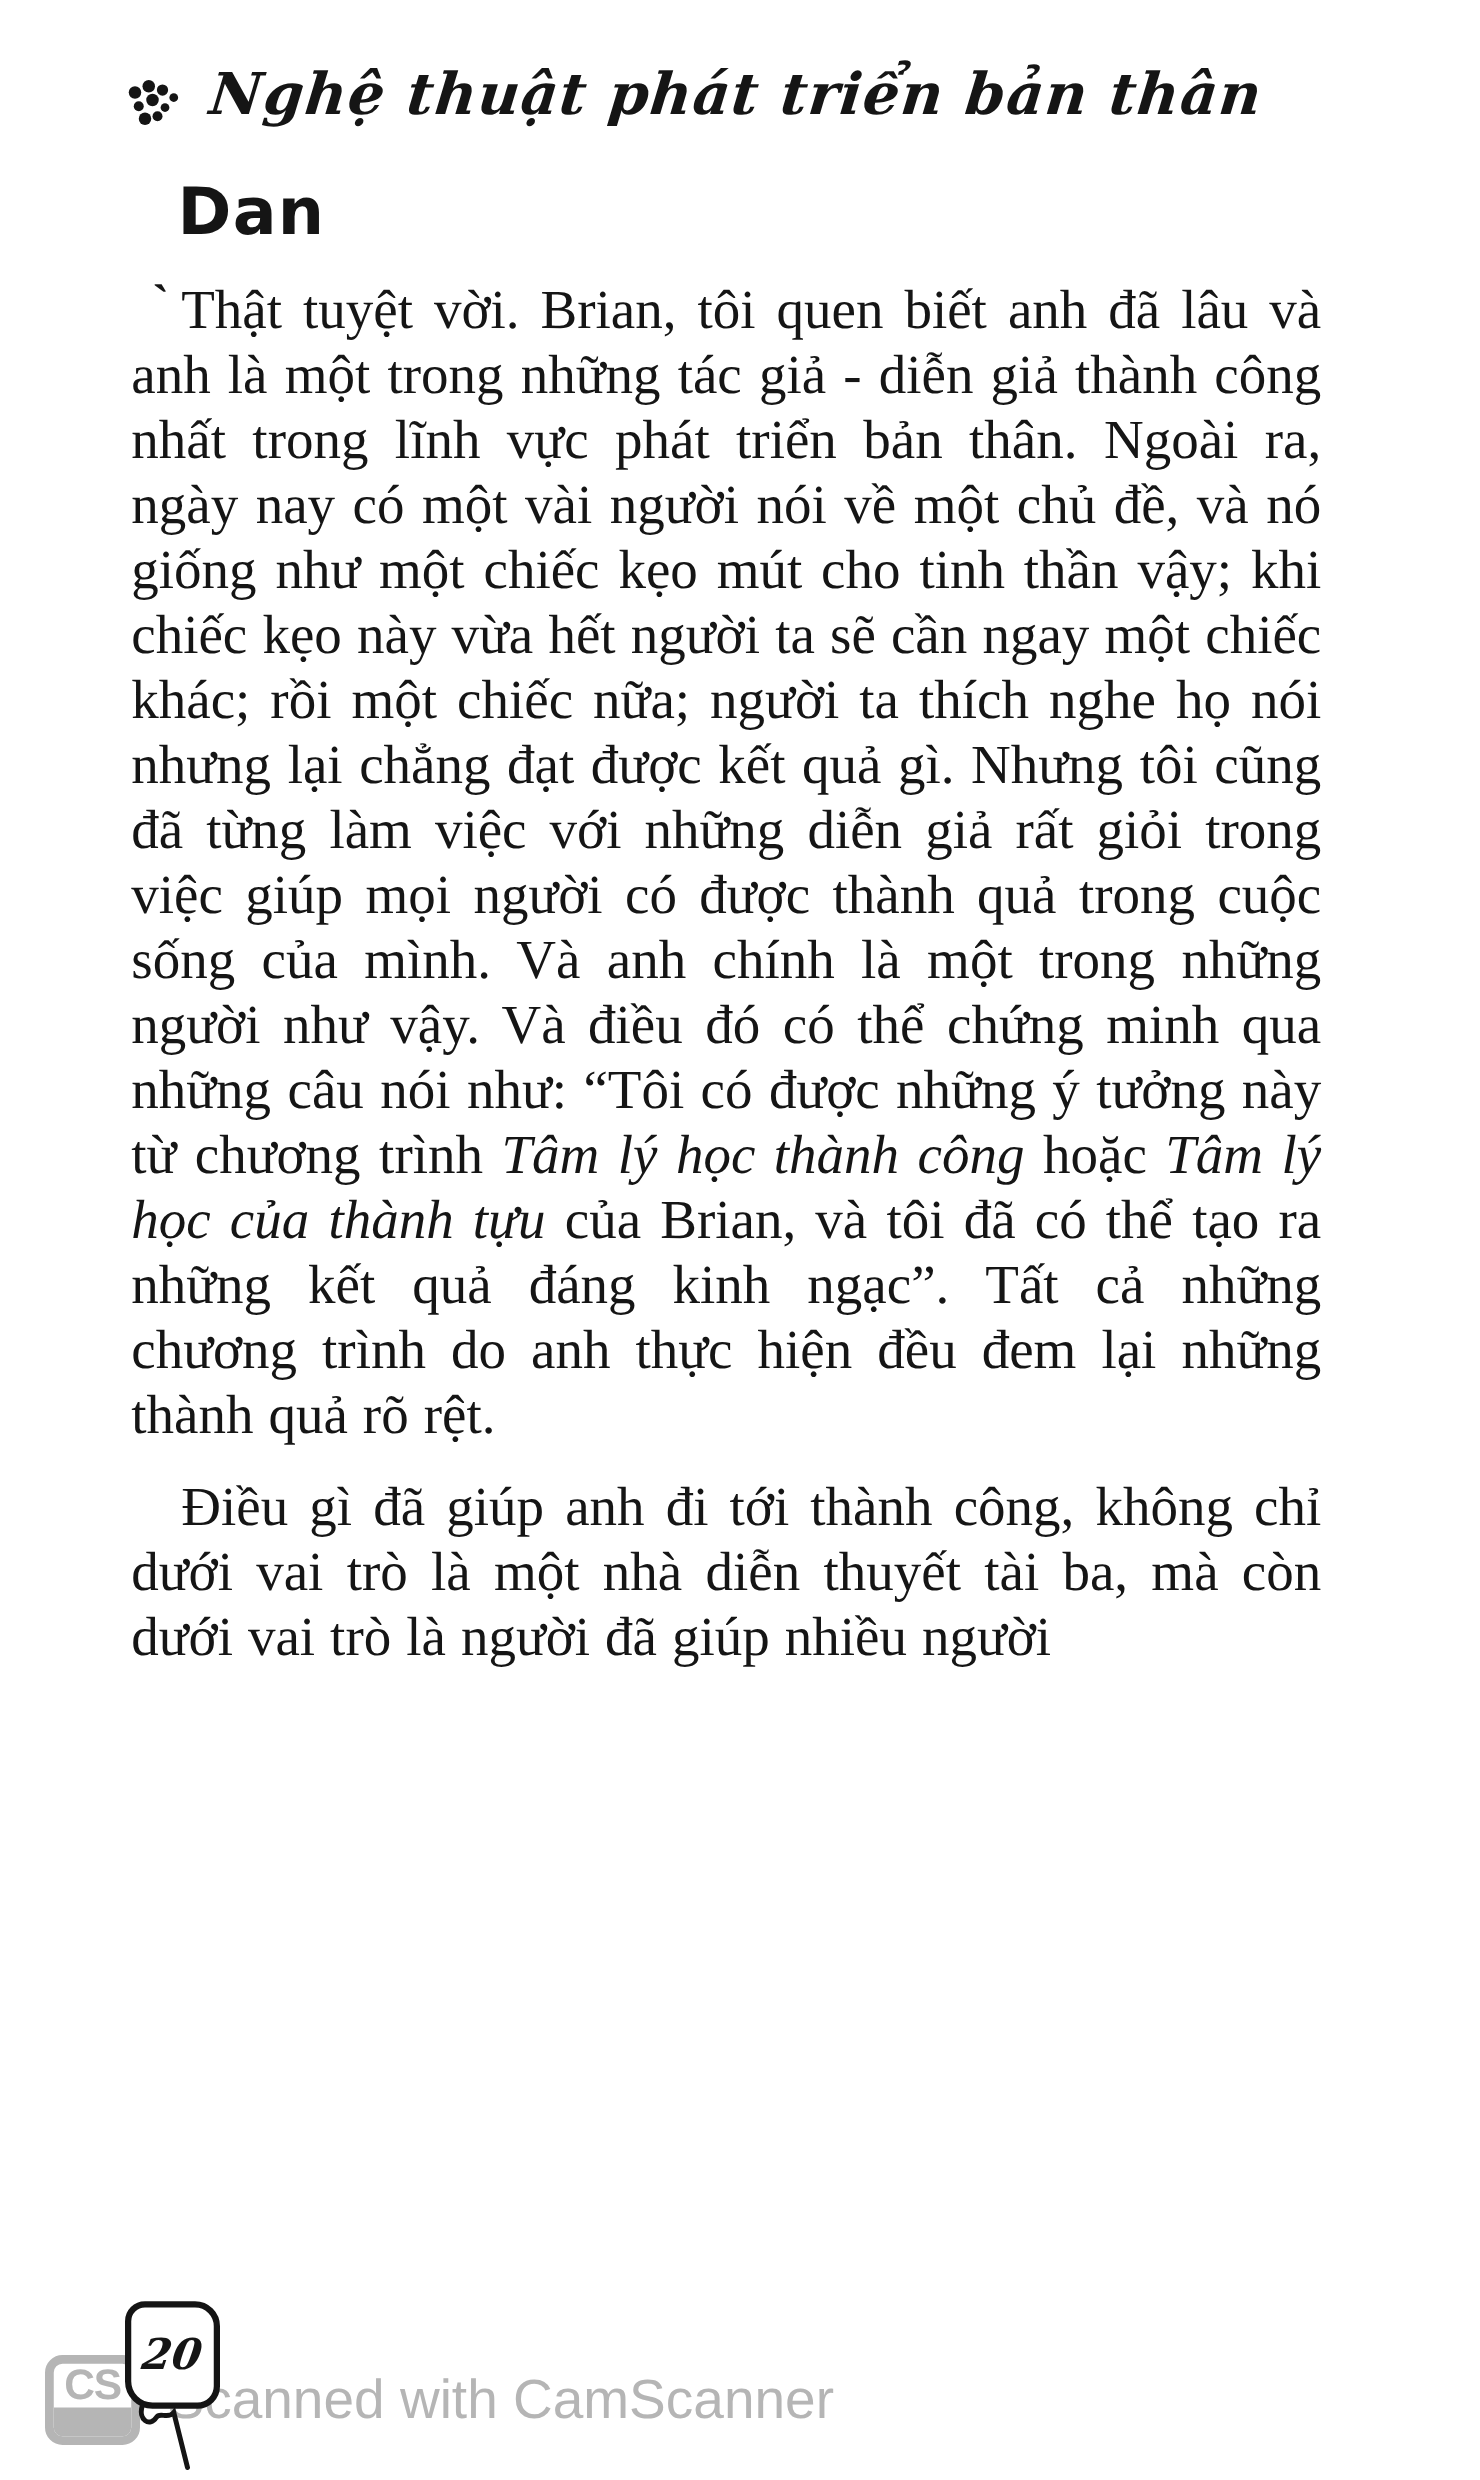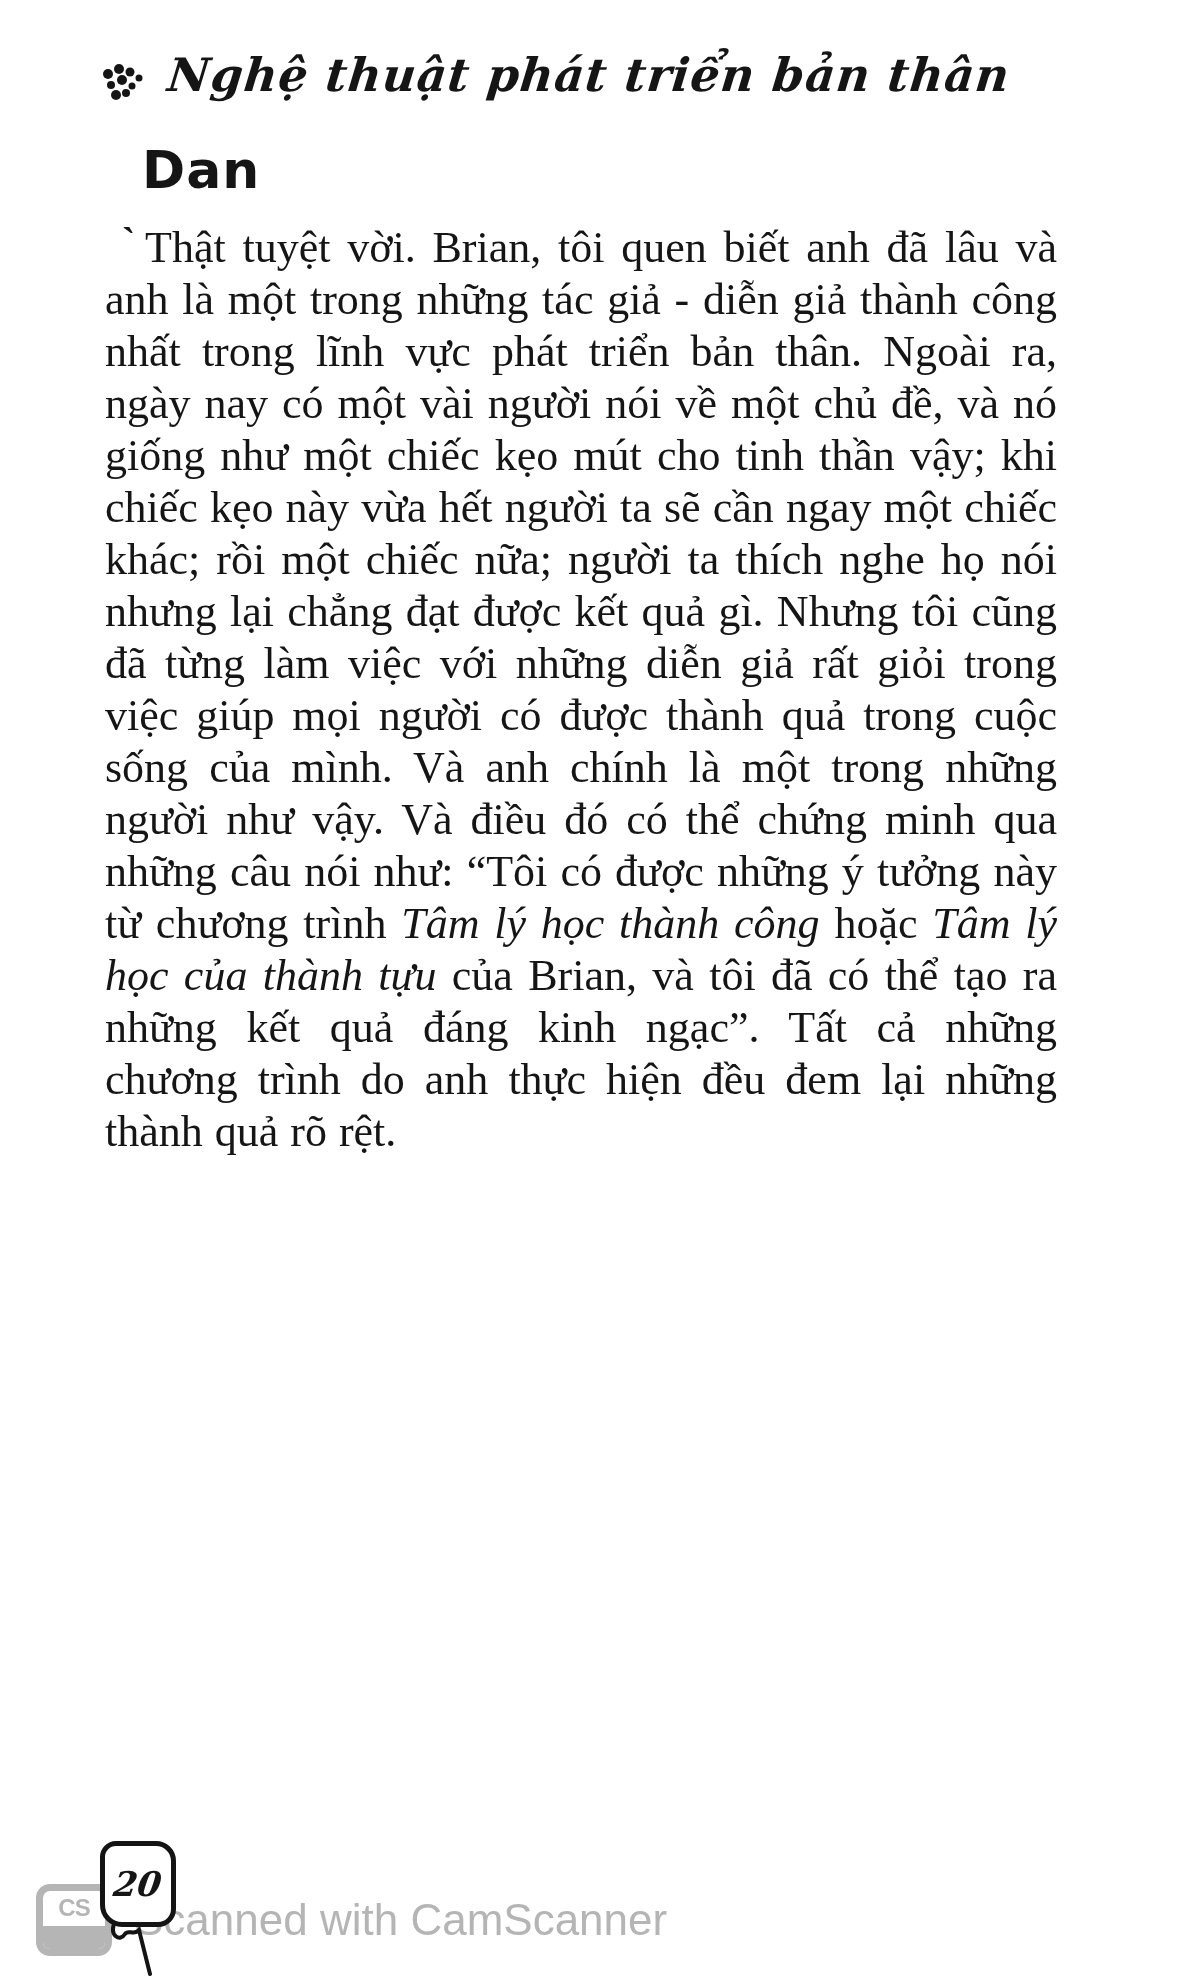--- a/index.html
+++ b/index.html
@@ -66,21 +66,21 @@
     display:flex; align-items:center; gap:22px; z-index:1;
   }
   .cs-logo {
     width:76px; height:72px; box-sizing:border-box;
     border:7px solid #b5b5b5; border-radius:14px;
     background:#ffffff; overflow:hidden; flex:none;
   }
   .cs-logo-top {
     height:60%; display:flex; align-items:center; justify-content:center;
     font-family:"Liberation Sans", sans-serif; font-weight:bold;
-    font-size:24px; color:#b5b5b5; letter-spacing:-1px;
+    font-size:34px; color:#b5b5b5; letter-spacing:-1px;
   }
   .cs-logo-band { height:40%; background:#b5b5b5; }
   .watermark-text {
     font-family:"Liberation Sans", sans-serif;
     font-size:44px; color:#b5b5b5; white-space:nowrap;
   }
 </style>
 </head>
 <body>
 
@@ -106,20 +106,21 @@
   </header>
 
   <h1 class="section-heading">Dan</h1>
 
   <span class="stray-mark">`</span>
 
   <main class="body-text">
     <p class="para">
       <span>Thật tuyệt vời. Brian, tôi quen biết anh đã lâu và anh là một trong những tác giả - diễn giả thành công nhất trong lĩnh vực phát triển bản thân. Ngoài ra, ngày nay có một vài người nói về một chủ đề, và nó giống như một chiếc kẹo mút cho tinh thần vậy; khi chiếc kẹo này vừa hết người ta sẽ cần ngay một chiếc khác; rồi một chiếc nữa; người ta thích nghe họ nói nhưng lại chẳng đạt được kết quả gì. Nhưng tôi cũng đã từng làm việc với những diễn giả rất giỏi trong việc giúp mọi người có được thành quả trong cuộc sống của mình. Và anh chính là một trong những người như vậy. Và điều đó có thể chứng minh qua những câu nói như: “Tôi có được những ý tưởng này từ chương trình </span><em class="book-title">Tâm lý học thành công</em><span> hoặc </span><em class="book-title">Tâm lý học của thành tựu</em><span> của Brian, và tôi đã có thể tạo ra những kết quả đáng kinh ngạc”. Tất cả những chương trình do anh thực hiện đều đem lại những thành quả rõ rệt.</span>
     </p>
+    <p class="para">Điều gì đã giúp anh đi tới thành công, không chỉ dưới vai trò là một nhà diễn thuyết tài ba, mà còn dưới vai trò là người đã giúp nhiều người</p>
   </main>
 
   <div class="page-badge">
     <span class="page-number">20</span>
   </div>
   <span class="badge-tail">
     <svg width="60" height="56" viewBox="0 0 60 56" aria-hidden="true">
       <path d="M6 2 C2 14 12 20 17 12 C20 7 26 14 31 8 L36 28 L42 52" stroke="#141414" stroke-width="4" fill="none" stroke-linecap="round"></path>
     </svg>
   </span>

